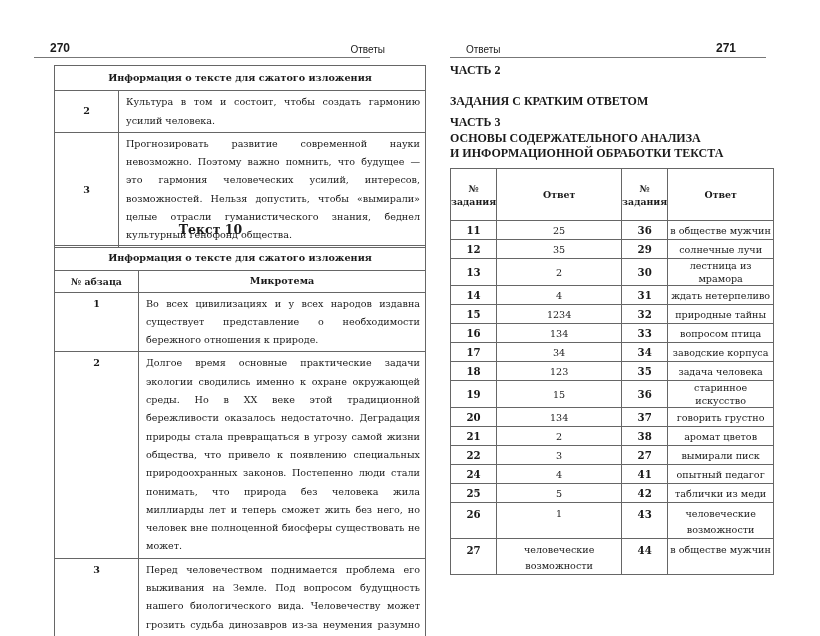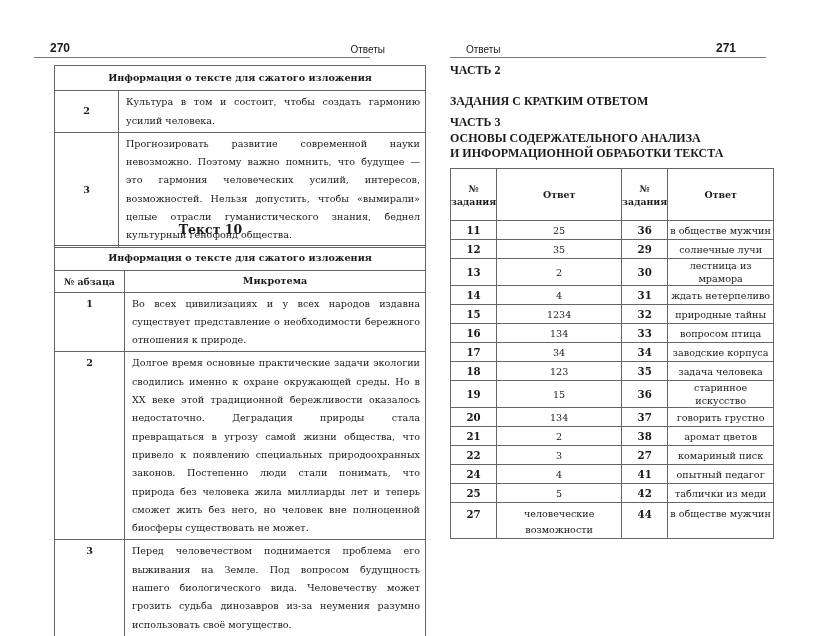--- a/index.html
+++ b/index.html
@@ -7,21 +7,21 @@
   .page-hdr { position:absolute; font-family:"Liberation Sans", sans-serif;margin-left:16px; }
   .pnum { font-weight:bold; font-size:12px; }
   .hname { font-size:10px; color:#222; }
   .rule { position:absolute; height:1px; background:#777; }
   table { border-collapse:collapse; position:absolute; font-family:"DejaVu Serif", serif; }
   td, th { border:1px solid #666; }
   .lt { left:54px; width:372px; font-size:9.6px; line-height:18.3px; }
   .lt td.num { width:61px; text-align:center; font-weight:bold; vertical-align:middle; }
   .lt td.txt { padding:2px 5px 2px 7px; text-align:justify; vertical-align:top; }
   .lt th.cap { font-weight:bold; font-size:9.6px; text-align:center; padding:3px 0; }
-  .lt th.hnum { font-weight:bold; font-size:9.4px; line-height:13px; text-align:center; padding:3px 4px; }
+  .lt th.hnum { font-weight:bold; font-size:9.4px; line-height:13px; text-align:center; padding:3px 11px; }
   .lt th.hmic { font-weight:bold; }
   .sub-title { position:absolute; left:54px; width:313px; top:222px; text-align:center; font-family:"DejaVu Serif", serif; font-weight:bold; font-size:12.5px; }
   .rh { position:absolute; left:450px; width:315px; text-align:left; font-family:Liberation Serif, serif; font-weight:bold; font-size:12px; line-height:15px; }
   .rt { left:450px; top:168px; width:324px; font-size:9.6px; }
   .rt th { font-weight:bold; text-align:center; font-size:9.4px; line-height:13px; padding:3px 0; height:45px; }
   .rt td { text-align:center; height:18px; padding:0 2px; line-height:13px; vertical-align:middle; }
   .rt td.n { font-weight:bold; width:34px; font-size:10.2px; }
   .rt td.a1 { width:120px; }
   .rt tr.tall td { vertical-align:top; padding-top:3px; height:28px; line-height:16px; }
 </style>
@@ -161,33 +161,39 @@
         <tr>
           <td class="n">21</td>
           <td class="a1">2</td>
           <td class="n">38</td>
           <td class="a2">аромат цветов</td>
         </tr>
         <tr>
           <td class="n">22</td>
           <td class="a1">3</td>
           <td class="n">27</td>
-          <td class="a2">комариный писк</td>
+          <td class="a2">вымирали писк</td>
         </tr>
         <tr>
           <td class="n">24</td>
           <td class="a1">4</td>
           <td class="n">41</td>
           <td class="a2">опытный педагог</td>
         </tr>
         <tr>
           <td class="n">25</td>
           <td class="a1">5</td>
           <td class="n">42</td>
           <td class="a2">таблички из меди</td>
+        </tr>
+        <tr class="tall">
+          <td class="n">26</td>
+          <td class="a1">1</td>
+          <td class="n">43</td>
+          <td class="a2">человеческие возможности</td>
         </tr>
         <tr class="tall">
           <td class="n">27</td>
           <td class="a1">человеческие возможности</td>
           <td class="n">44</td>
           <td class="a2">в обществе мужчин</td>
         </tr>
       </tbody>
   </table>
 </div>

